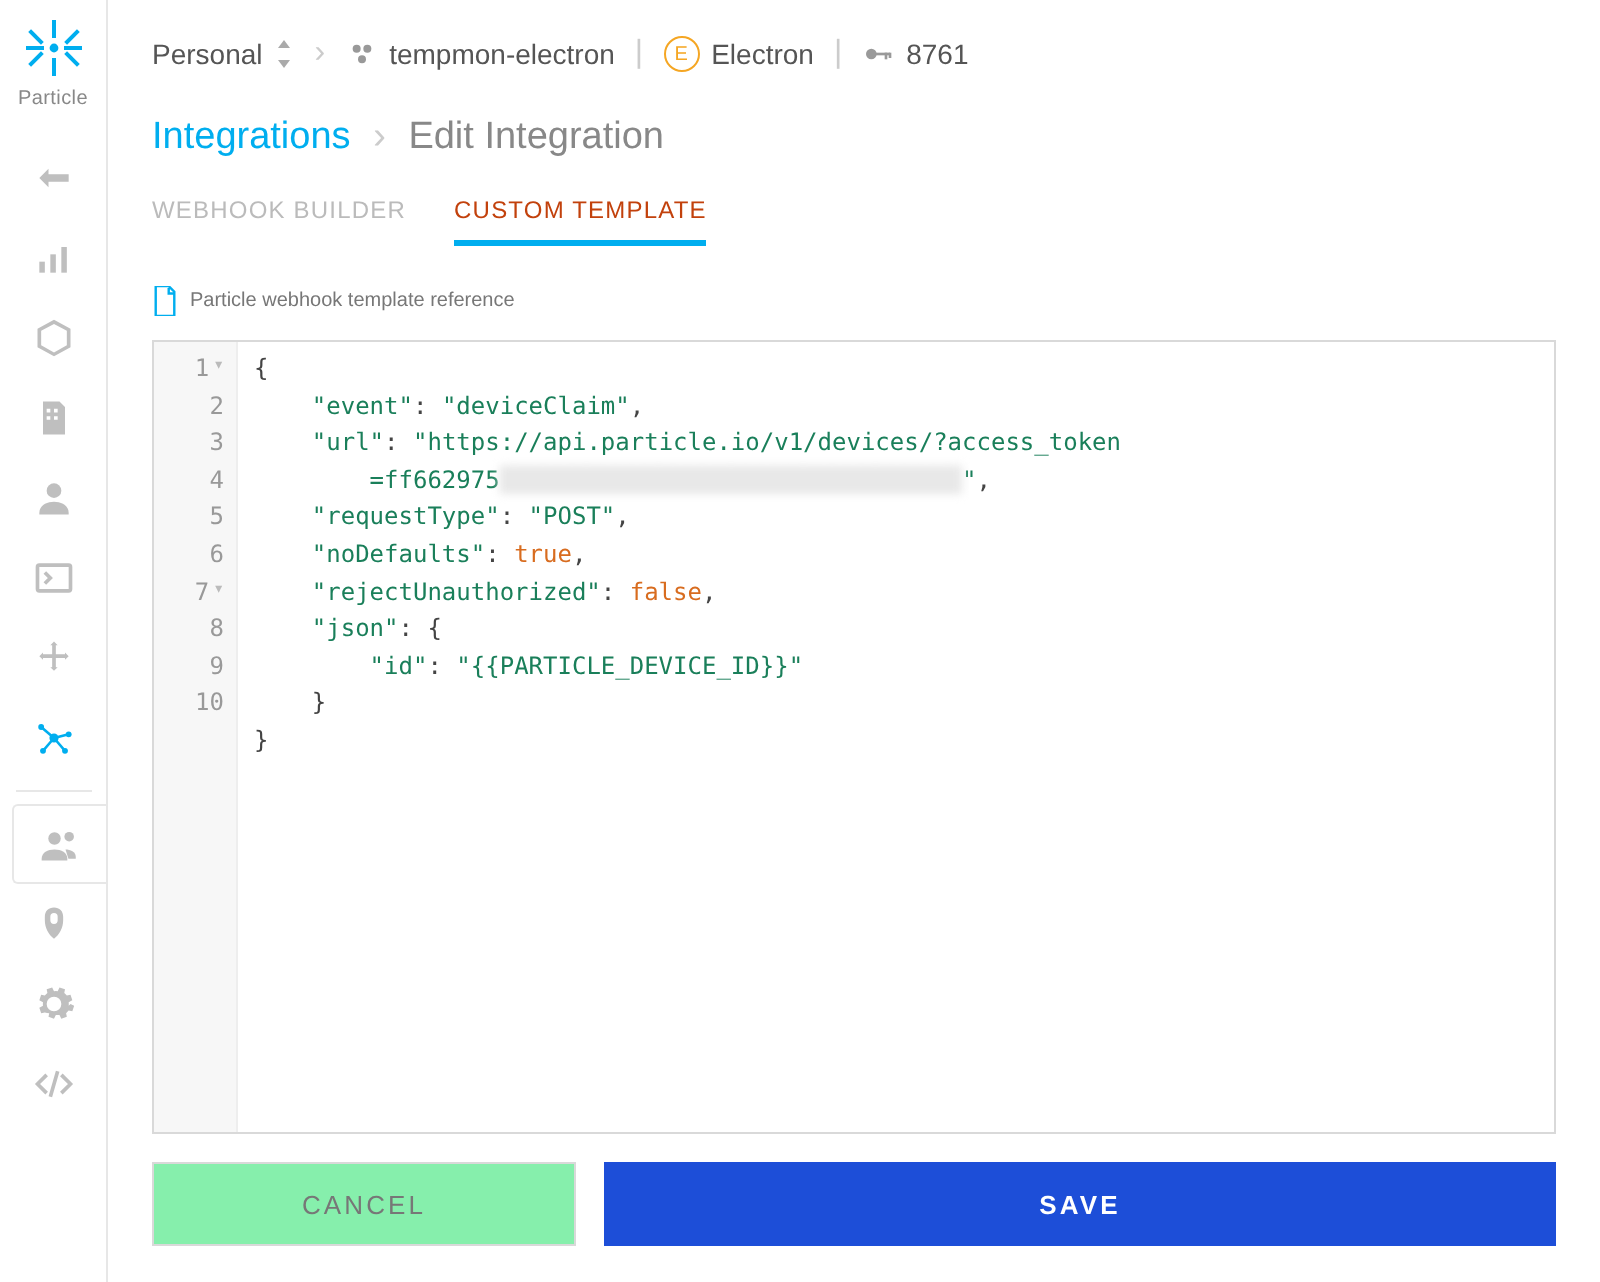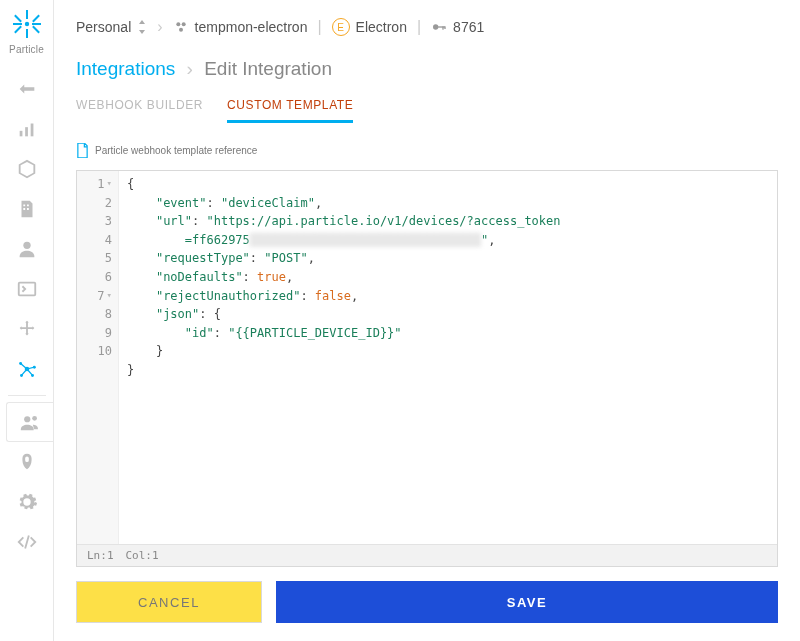--- a/index.html
+++ b/index.html
@@ -50,21 +50,21 @@
 .tok-str { color: #1a7f5a; }
 .tok-url { color: #1a7f5a; }
 .tok-bool { color: #d86c1f; }
 .tok-punc { color: #444; }
 .redact { background: #e8e8e8; color: #e8e8e8; filter: blur(2px); user-select: none; }
 
 .statusbar { height: 22px; background: #f2f2f2; border-top: 1px solid #e3e3e3; font-size: 11px; color: #888; display: flex; align-items: center; padding: 0 10px; gap: 12px; }
 
 .actions { display: flex; gap: 14px; margin: 14px 0 18px 0; }
 .btn { flex: 0 0 auto; height: 42px; display: flex; align-items: center; justify-content: center; font-size: 13px; letter-spacing: 0.12em; cursor: pointer; text-transform: uppercase; }
-.btn-cancel { width: 186px; border: 1px solid #d9d9d9; color: #777; background: #fde047; }
+.btn-cancel { width: 212px; border: 1px solid #d9d9d9; color: #777; background: #86efac; }
 .btn-save { flex: 1; background: #1d4ed8; color: #fff; font-weight: 600; }
 </style>
 </head>
 <body>
 
 <div class="app">
   <div class="sidebar">
     <div class="logo">
       <svg viewBox="0 0 32 32">
           <g fill="currentColor">
@@ -253,24 +253,20 @@
     <span class="tok-key">"url"</span><span class="tok-punc">: </span><span class="tok-url">"<span>https://api.particle.io/v1/devices/?access_token</span>
         <span>=ff662975</span><span class="redact">████████████████████████████████</span>"</span><span class="tok-punc">,</span>
     <span class="tok-key">"requestType"</span><span class="tok-punc">: </span><span class="tok-str">"<span>POST</span>"</span><span class="tok-punc">,</span>
     <span class="tok-key">"noDefaults"</span><span class="tok-punc">: </span><span class="tok-bool">true</span><span class="tok-punc">,</span>
     <span class="tok-key">"rejectUnauthorized"</span><span class="tok-punc">: </span><span class="tok-bool">false</span><span class="tok-punc">,</span>
     <span class="tok-key">"json"</span><span class="tok-punc">: {</span>
         <span class="tok-key">"id"</span><span class="tok-punc">: </span><span class="tok-str">"<span>{{PARTICLE_DEVICE_ID}}</span>"</span>
     <span class="tok-punc">}</span>
 <span class="tok-punc">}</span></div>
         </div>
-        <div class="statusbar">
-          <span><span>Ln:</span><span>1</span></span>
-          <span><span>Col:</span><span>1</span></span>
-        </div>
       </div>
 
       <div class="actions">
         <div class="btn btn-cancel">Cancel</div>
         <div class="btn btn-save">Save</div>
       </div>
     </div>
   </div>
 </div>
 

